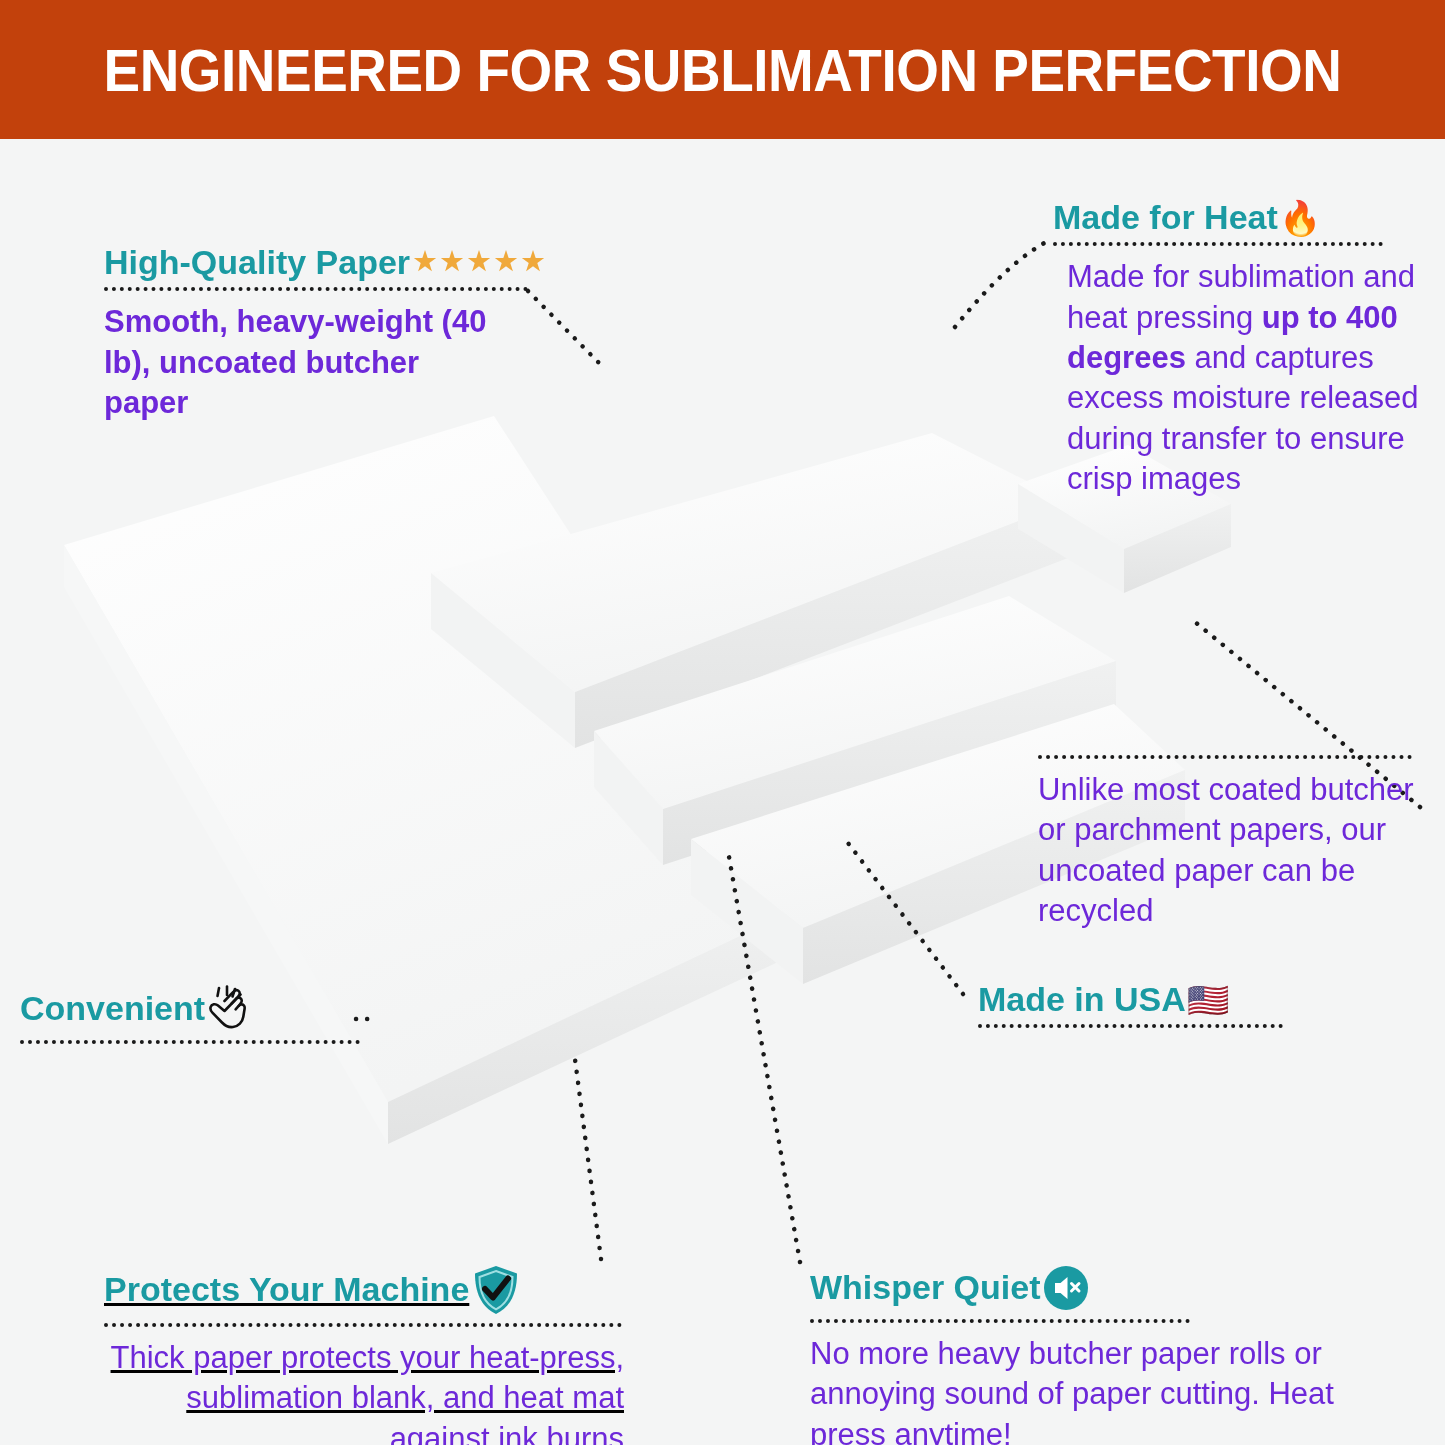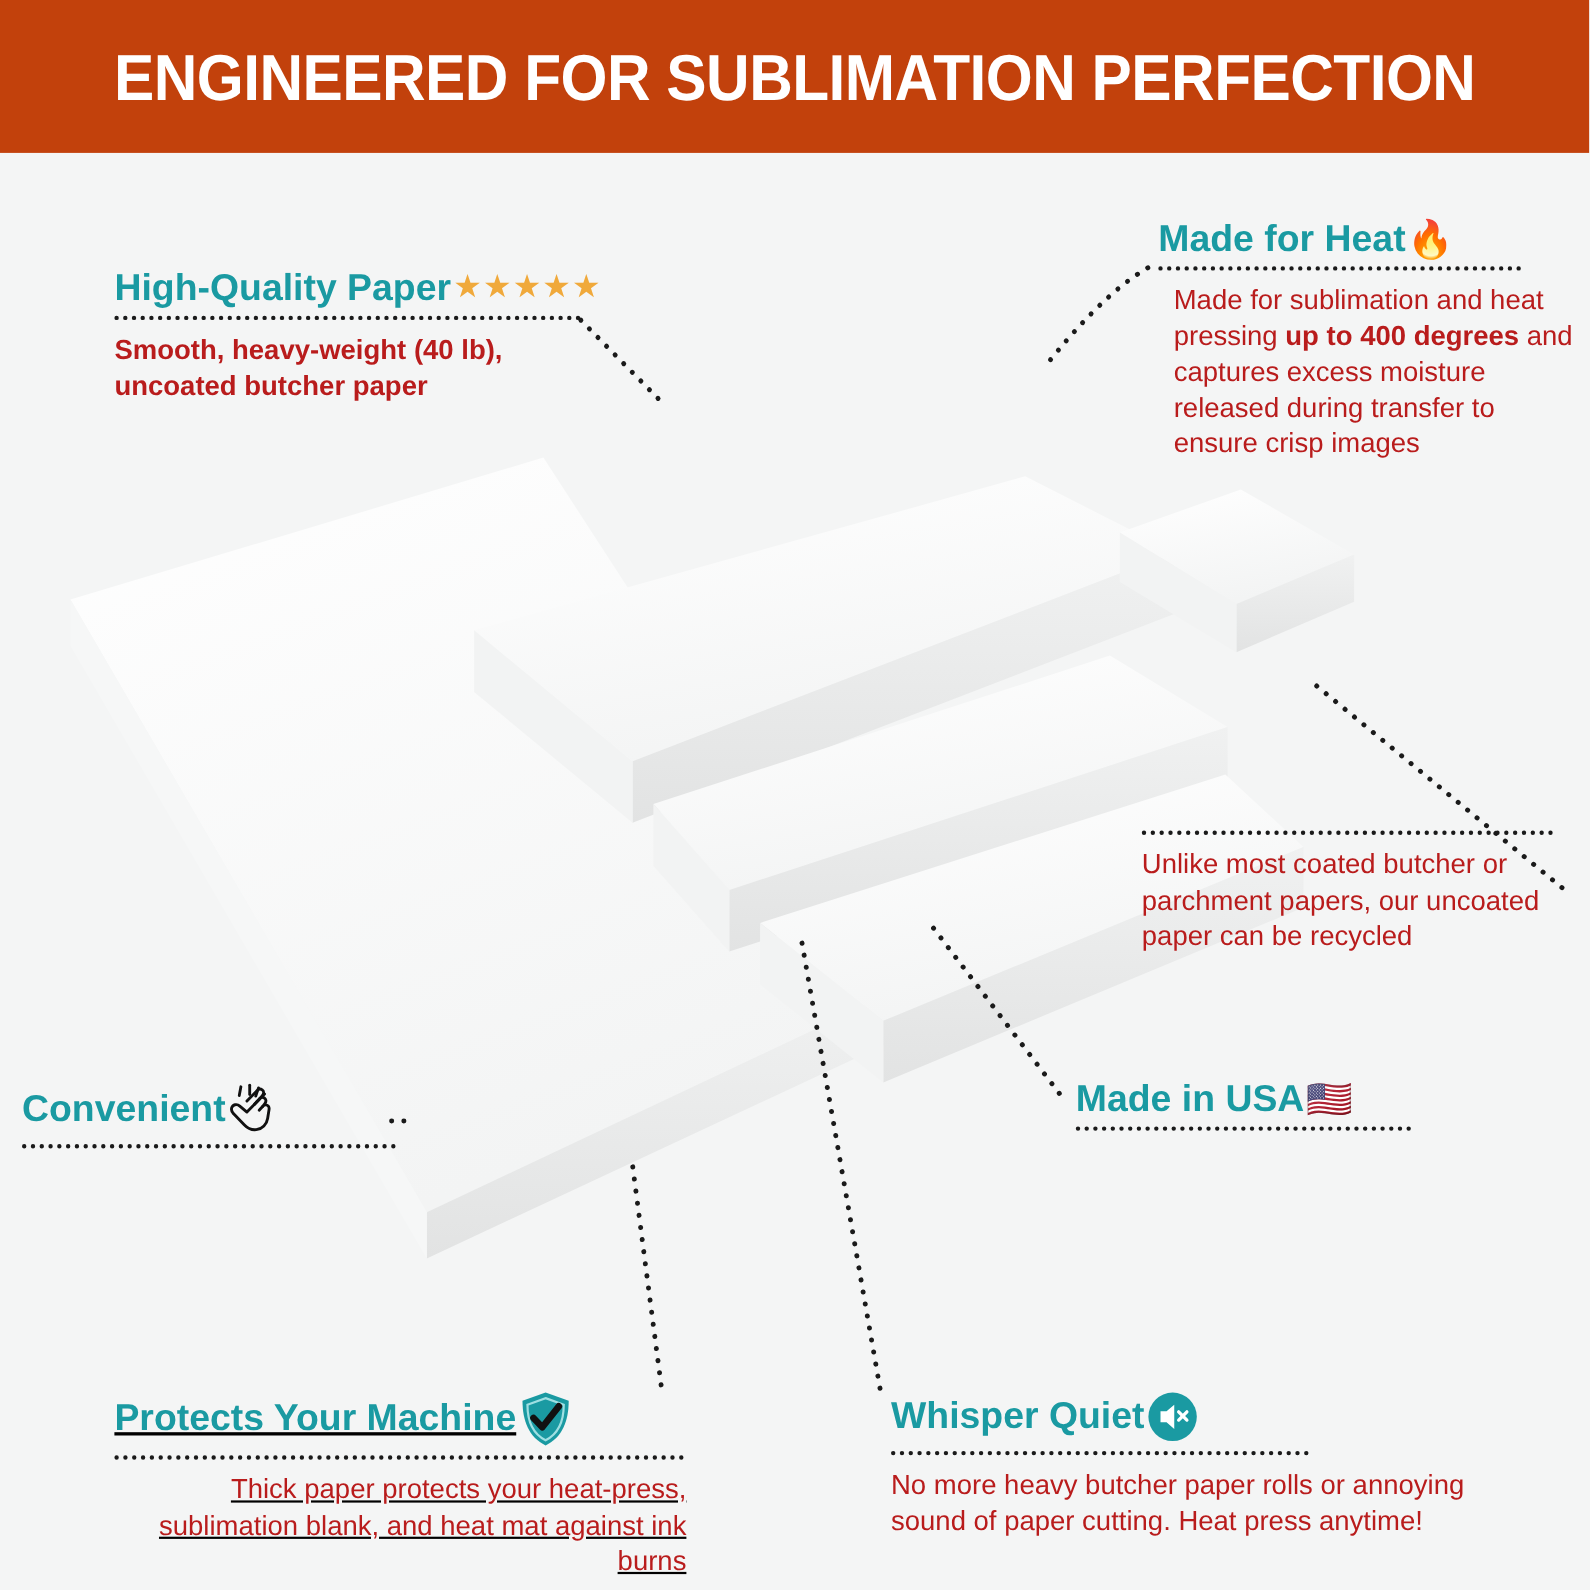--- a/index.html
+++ b/index.html
@@ -44,22 +44,22 @@
     line-height:1.04;
     white-space:nowrap;
   }
   .rule{
     border-bottom:4px dotted #1a1a1a;
     height:0;
     margin-top:7px;
   }
   .c-body{
     margin-top:11px;
-    color:#b91c1c;
-    font-size:25px;
+    color:#6d28d9;
+    font-size:31px;
     line-height:1.30;
   }
   .c-body b{font-weight:bold;}
 
   .stars{color:#f0a93b;font-size:29px;letter-spacing:1px;line-height:1;position:relative;top:-1px;}
 
   .emoji{font-size:34px;line-height:1;}
 
   
   .ico{display:inline-block;line-height:0;}

